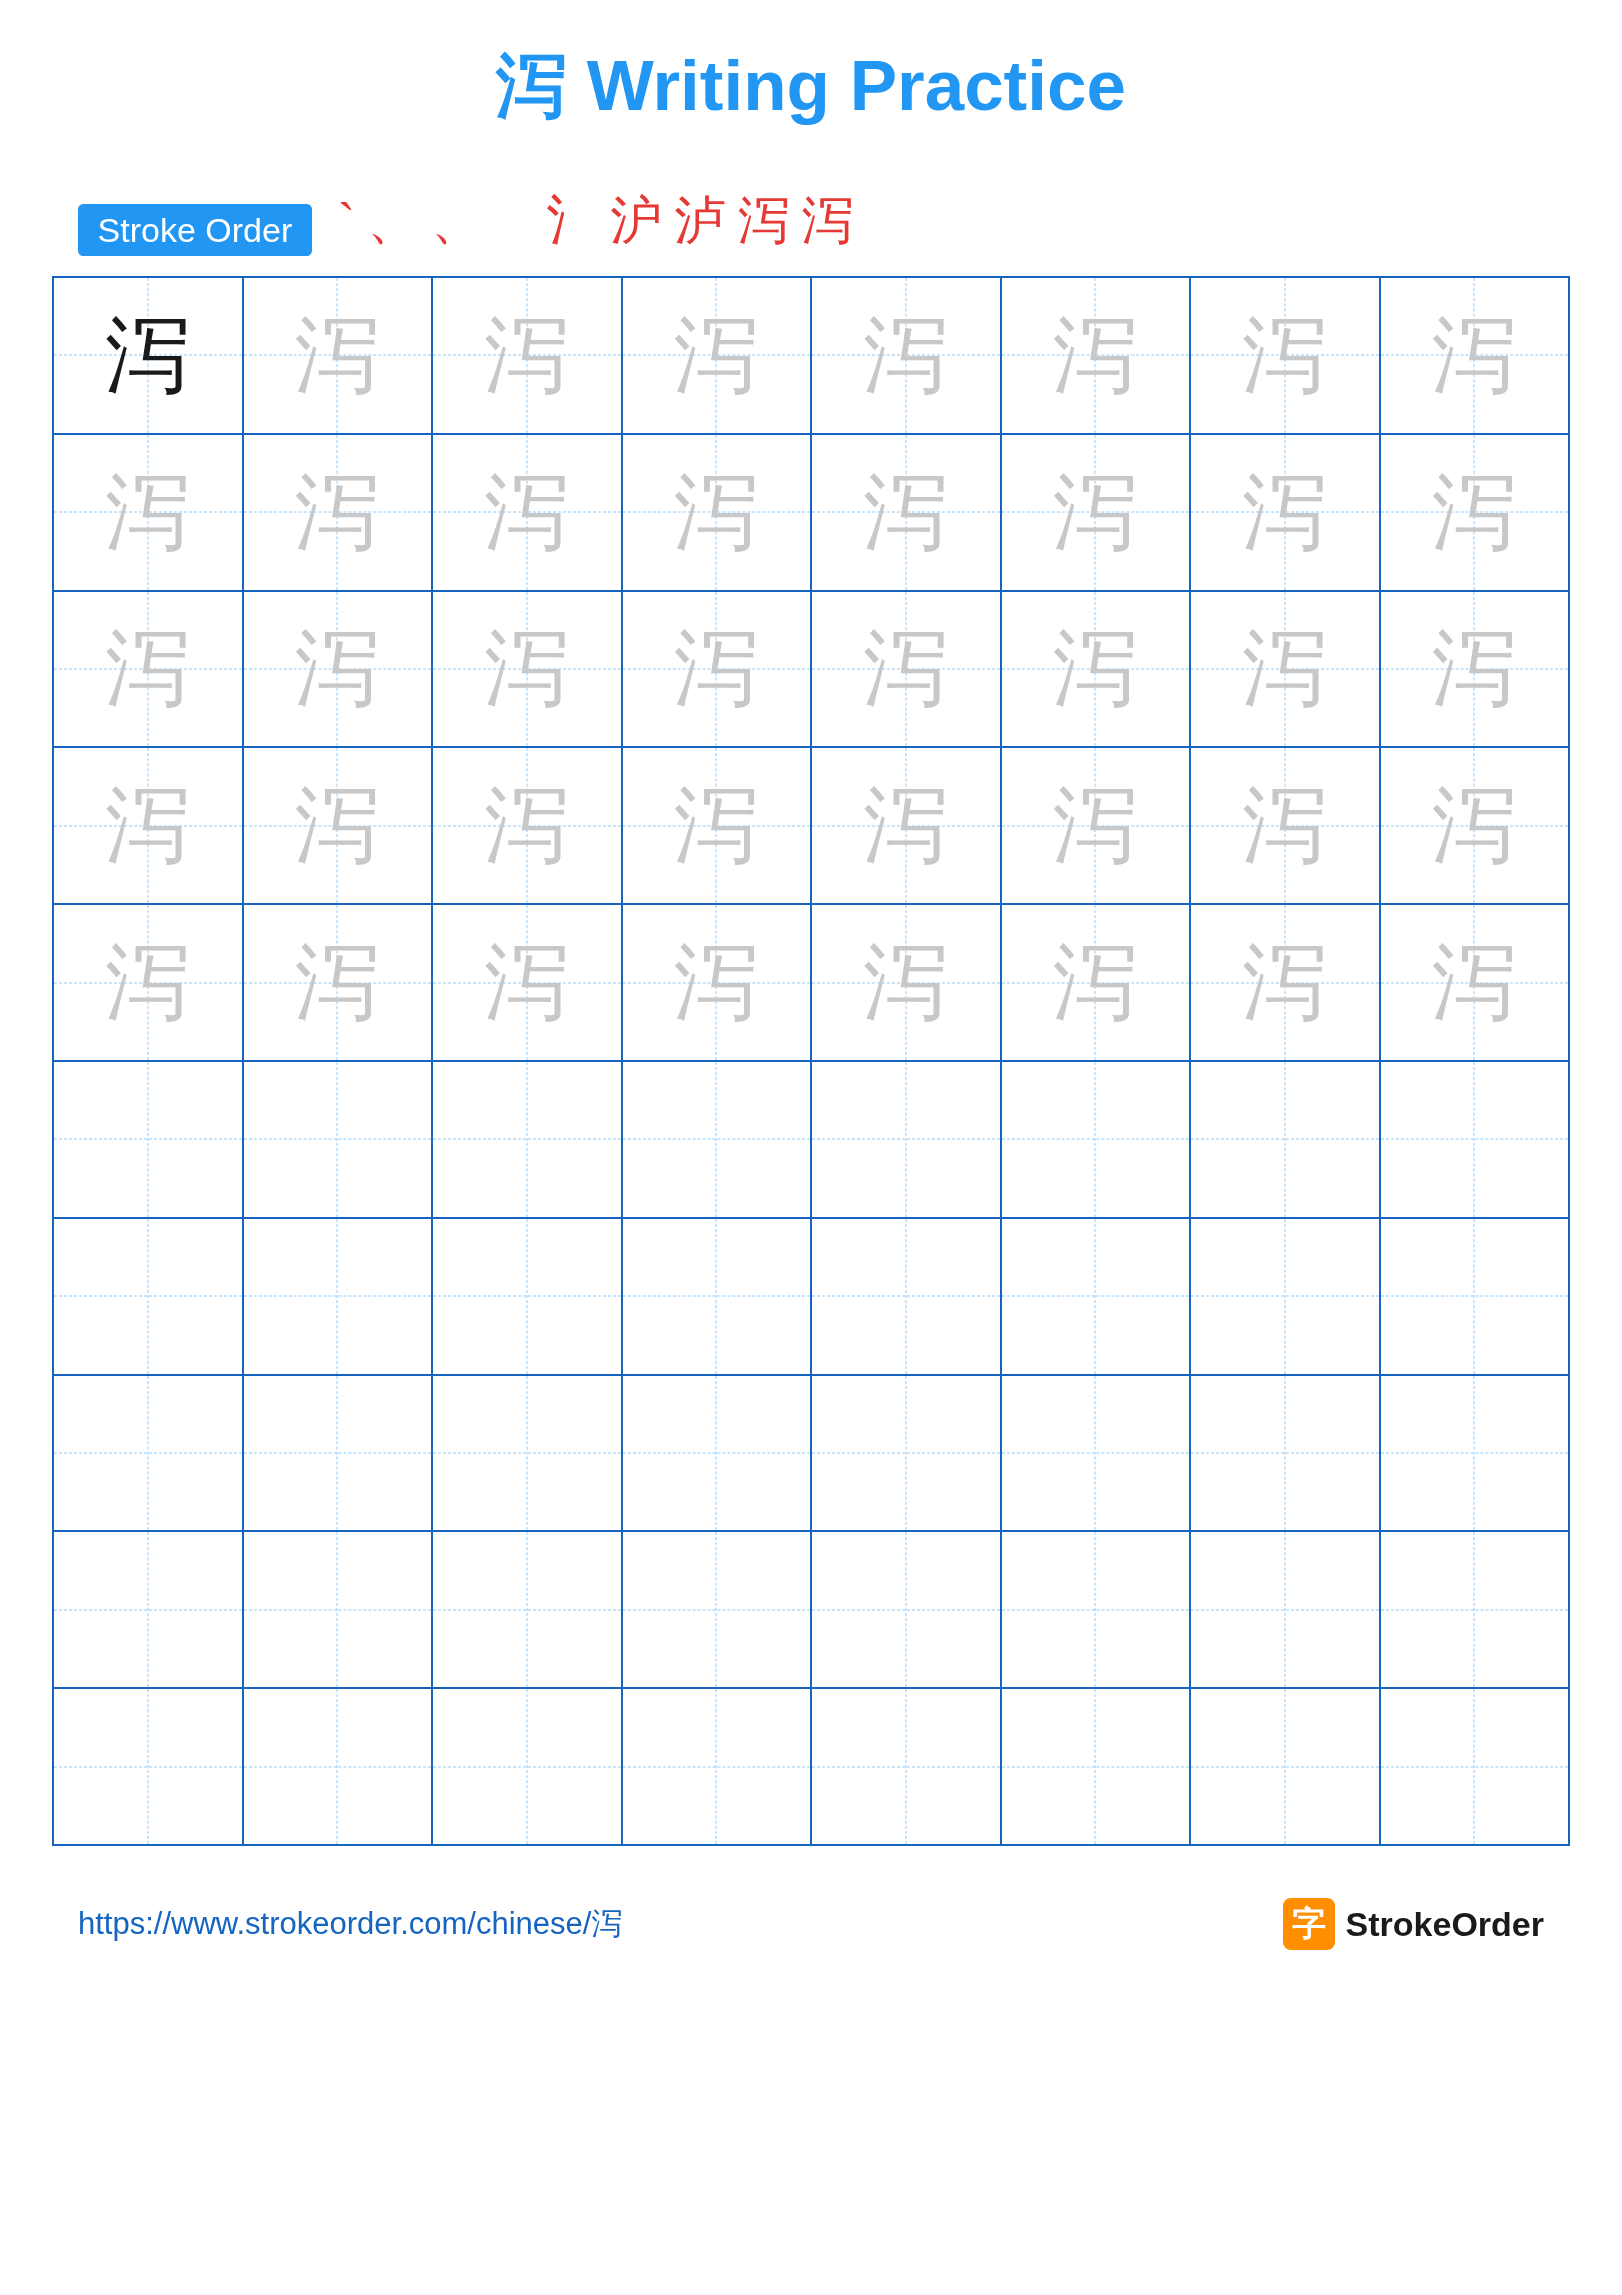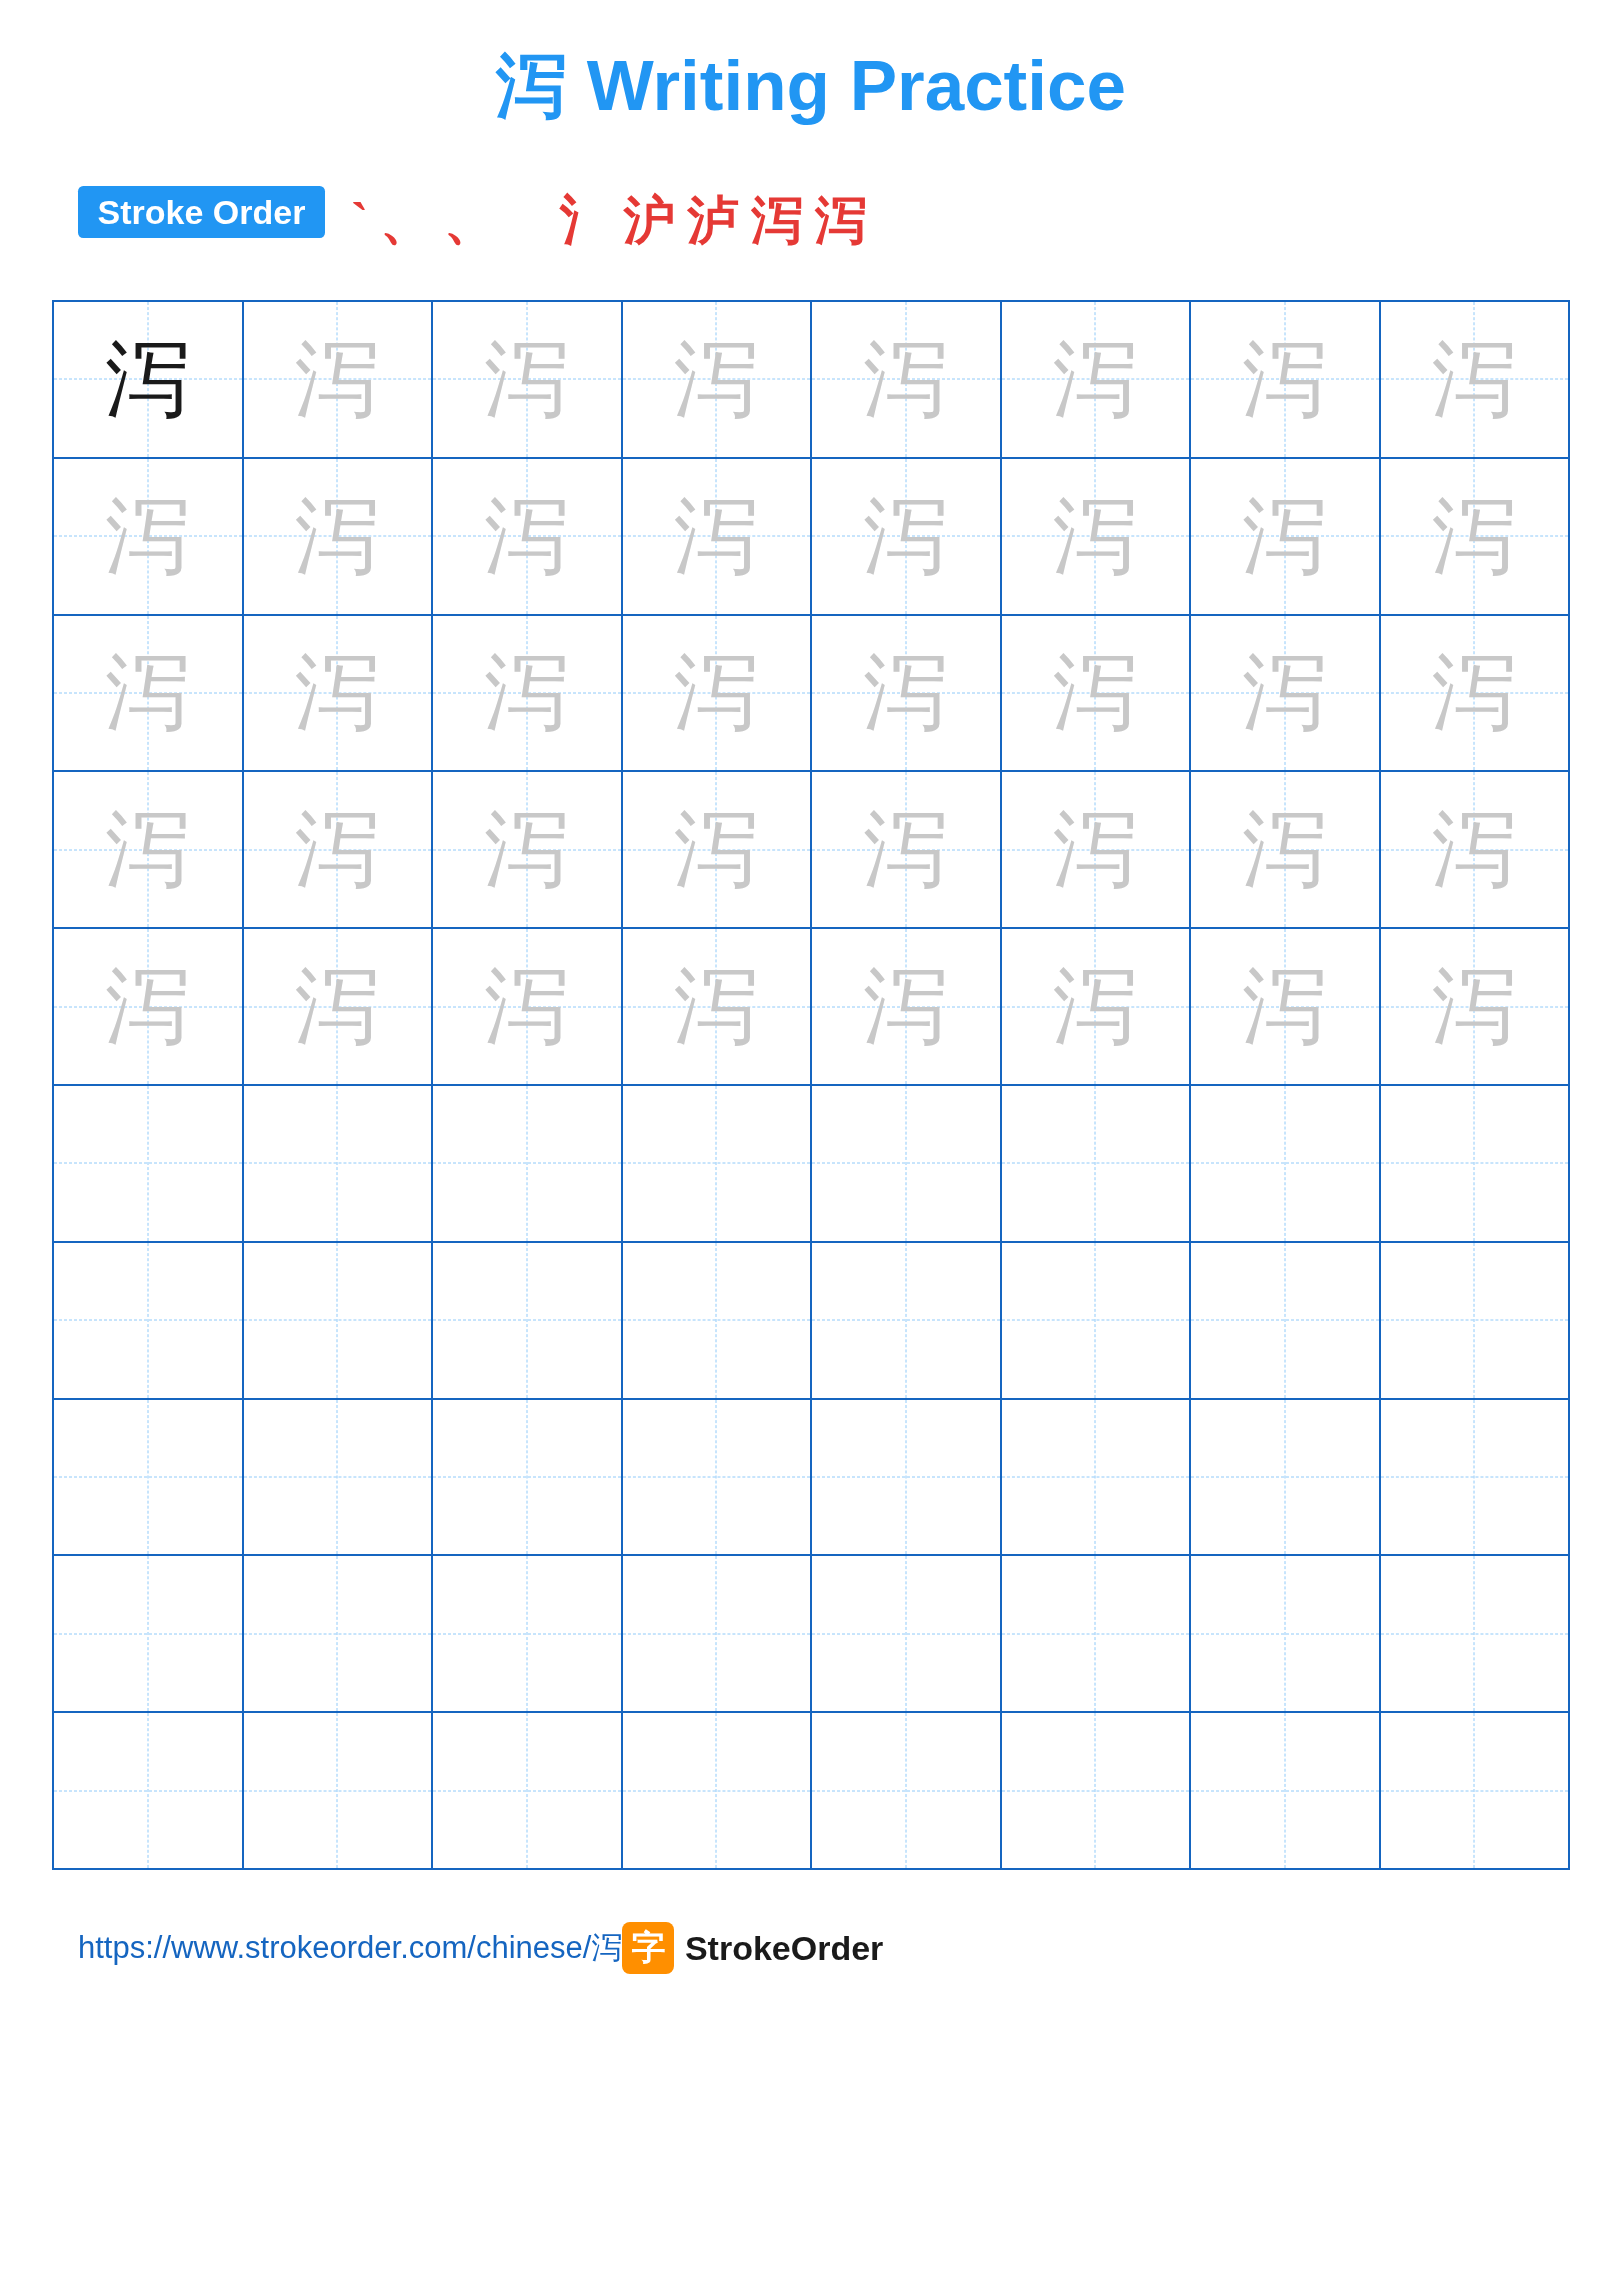--- a/index.html
+++ b/index.html
@@ -17,25 +17,24 @@
       text-align: center;
       font-size: 71px;
       font-weight: bold;
       color: #2196F3;
       margin-bottom: 52px;
       font-family: Arial, sans-serif;
     }
 
     .stroke-order-section {
       display: flex;
-      align-items: flex-start;
+      align-items: flex-end;
       gap: 26px;
-      margin-bottom: 44px;
+      margin-bottom: 20px;
       padding-left: 26px;
-      font-weight: bold;
     }
 
     .stroke-order-badge {
       background: #2196F3;
       color: white;
       font-size: 34px;
       padding: 6.5px 19.6px;
       border-radius: 5.2px;
       font-family: Arial, sans-serif;
       white-space: nowrap;
@@ -109,20 +108,21 @@
       color: #1a1a1a;
     }
 
     .cell-char.light {
       color: #c8c8c8;
     }
 
     
     .footer {
       display: flex;
+      justify-content: space-between;
       align-items: center;
       padding: 0 26px;
       margin-top: 26px;
     }
 
     .footer-url {
       color: #1565C0;
       font-size: 31px;
       font-family: Arial, sans-serif;
     }

